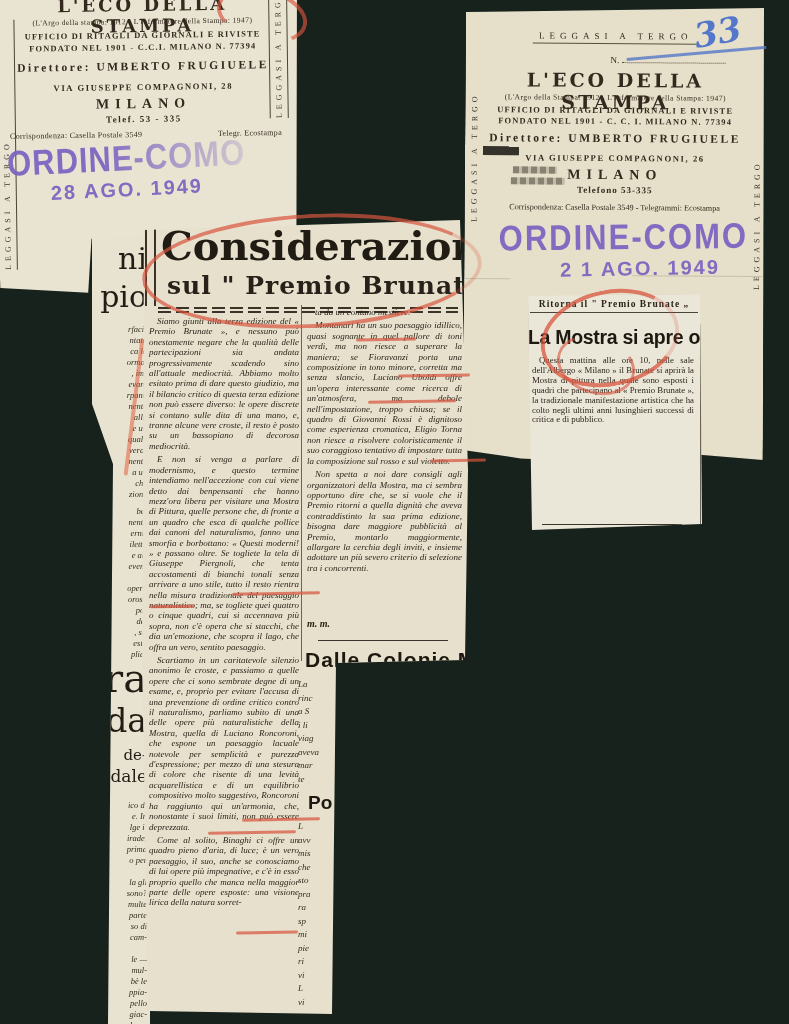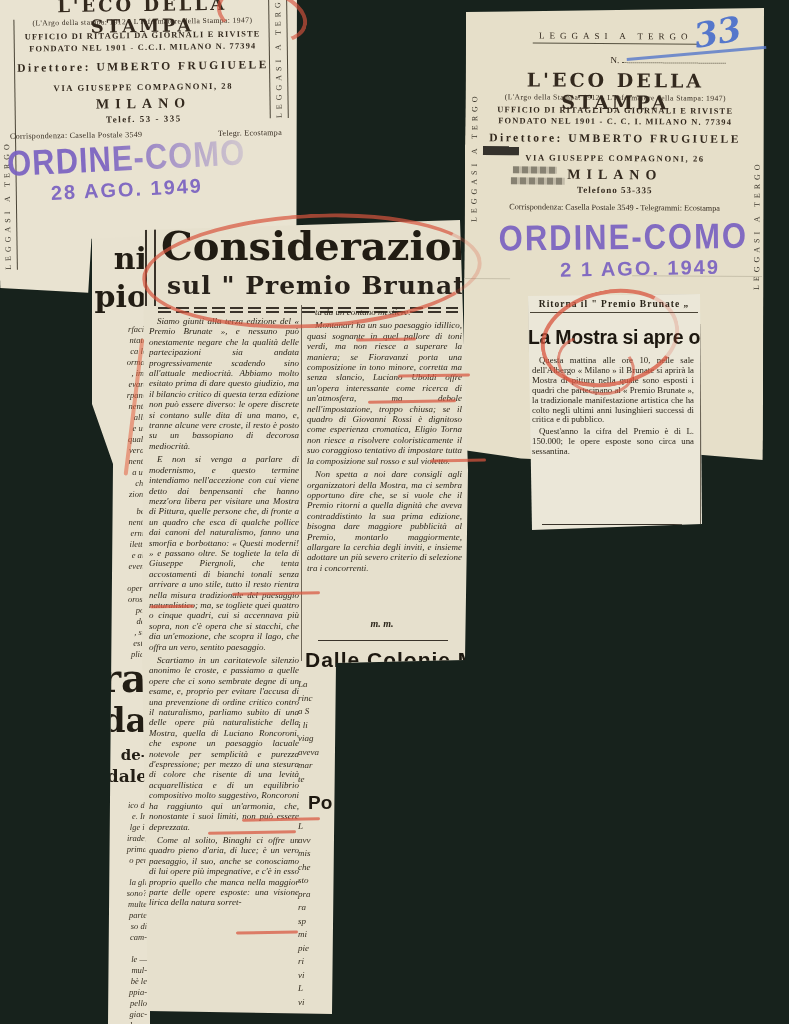--- a/index.html
+++ b/index.html
@@ -44,40 +44,40 @@
   .stamp{position:absolute;color:#7a61c1;font-family:"Liberation Sans",sans-serif;font-weight:bold;opacity:.92;}
   #lc-stamp1{left:8px;top:152px;font-size:31px;letter-spacing:1px;transform:rotate(-2deg) scaleY(1.15);transform-origin:left top;
     background:linear-gradient(90deg,#7a61c1 40%,rgba(122,97,193,.22));-webkit-background-clip:text;background-clip:text;color:transparent;white-space:nowrap;}
   #lc-stamp2{left:52px;top:188px;font-size:20px;letter-spacing:2px;transform:rotate(-2deg);}
 
   
   #under-strip{
     left:92px;top:222px;width:58px;height:802px;background:#e8e2d0;z-index:1;
     clip-path:polygon(0 12px,58px 0,58px 802px,16px 802px,21px 242px,0 182px);
   }
-  .bigfrag{position:absolute;right:3px;font-family:"DejaVu Serif",serif;font-weight:bold;color:#221d14;line-height:1;}
+  .bigfrag{position:absolute;right:3px;font-family:"DejaVu Serif",serif;font-weight:normal;color:#221d14;line-height:1;}
   .ufrag-list{position:absolute;right:0;width:54px;}
   .ufrag{font:italic 8.5px "Liberation Serif",serif;line-height:11px;min-height:11px;text-align:right;padding-right:3px;color:#352e21;}
 
   
   #consid{
     left:140px;top:220px;width:332px;height:794px;background:#e6e0cd;z-index:3;
     clip-path:polygon(4px 10px,320px 0,328px 250px,325px 440px,196px 443px,192px 794px,8px 791px,2px 430px);
   }
   #consid .dbl-rule{position:absolute;left:5px;top:6px;height:80px;width:7px;border-left:2px solid #39332a;border-right:2px solid #39332a;}
   #consid-h1{position:absolute;left:21px;top:2px;font-family:"DejaVu Serif",serif;font-weight:bold;font-size:40px;color:#211c13;white-space:nowrap;}
   #consid-h2{position:absolute;left:27px;top:51px;font-family:"DejaVu Serif",serif;font-weight:bold;font-size:25px;letter-spacing:1px;color:#27211a;white-space:nowrap;}
   .dash-rule{position:absolute;left:18px;width:300px;height:2px;background:repeating-linear-gradient(90deg,#39332a 0 13px,transparent 13px 18px);}
   #dash1{top:87px;} #dash2{top:91px;}
   .newscol{position:absolute;color:#2c261b;font:italic 9px/10.4px "Liberation Serif",serif;text-align:justify;}
   .newscol p{margin:0 0 3px 0;text-indent:8px;}
   #col-left{left:9px;top:96px;width:150px;height:692px;overflow:hidden;}
   #col-right{left:167px;top:87px;width:155px;}
   #col-rule{position:absolute;left:161px;top:85px;height:356px;border-left:1px solid #6b6456;}
-  #byline{position:absolute;left:167px;top:398px;width:150px;text-align:center;font:italic bold 10px "Liberation Serif",serif;color:#2c261b;}
+  #byline{position:absolute;left:167px;top:398px;width:150px;text-align:left;font:italic bold 10px "Liberation Serif",serif;color:#2c261b;}
   #dcm-rule{position:absolute;left:178px;top:420px;width:130px;border-top:1.5px solid #39332a;}
   #sub-head{position:absolute;left:165px;top:428px;width:170px;font-family:"Liberation Sans",sans-serif;font-weight:bold;font-size:21px;letter-spacing:1px;color:#1d1810;white-space:nowrap;overflow:hidden;}
   .cfrag-list{position:absolute;left:158px;width:24px;}
   .cfrag{font:italic 9px "Liberation Serif",serif;line-height:13.5px;min-height:13.5px;color:#352e21;}
   #cfrag-a{top:458px;}
   #cfrag-po{position:absolute;left:168px;top:572px;font-family:"Liberation Sans",sans-serif;font-weight:bold;font-size:19px;color:#1d1810;}
   #cfrag-b{top:600px;}
 
   
   #right-card{
@@ -305,21 +305,20 @@
   <div class="crease" style="left:0;top:272px;width:46px;"></div>
   <div class="crease" style="left:168px;top:268px;width:130px;"></div>
 </div>
 
 <div id="mostra" class="card paper-tex">
   <div id="mo-kicker">Ritorna il " Premio Brunate „</div>
   <div id="mo-head">La Mostra si apre oggi</div>
   <div class="colrule"></div>
   <div id="mo-body">
       <p>Questa mattina alle ore 10, nelle sale dell'Albergo « Milano » il Brunate si aprirà la Mostra di pittura nella quale sono esposti i quadri che partecipano al « Premio Brunate », la tradizionale manifestazione artistica che ha colto negli ultimi anni lusinghieri successi di critica e di pubblico.</p>
-      <p>Quest'anno la cifra del Premio è di L. 150.000; le opere esposte sono circa una sessantina.</p>
     </div>
   <div id="mo-rule"></div>
 </div>
 
 <div id="red-ellipse" class="red"></div>
 <div id="ru1" class="red redline"></div>
 <div id="ru2" class="red redline"></div>
 <div id="ru3" class="red redline"></div>
 <div id="ru4" class="red redline"></div>
 <div id="ru5" class="red redline"></div>

